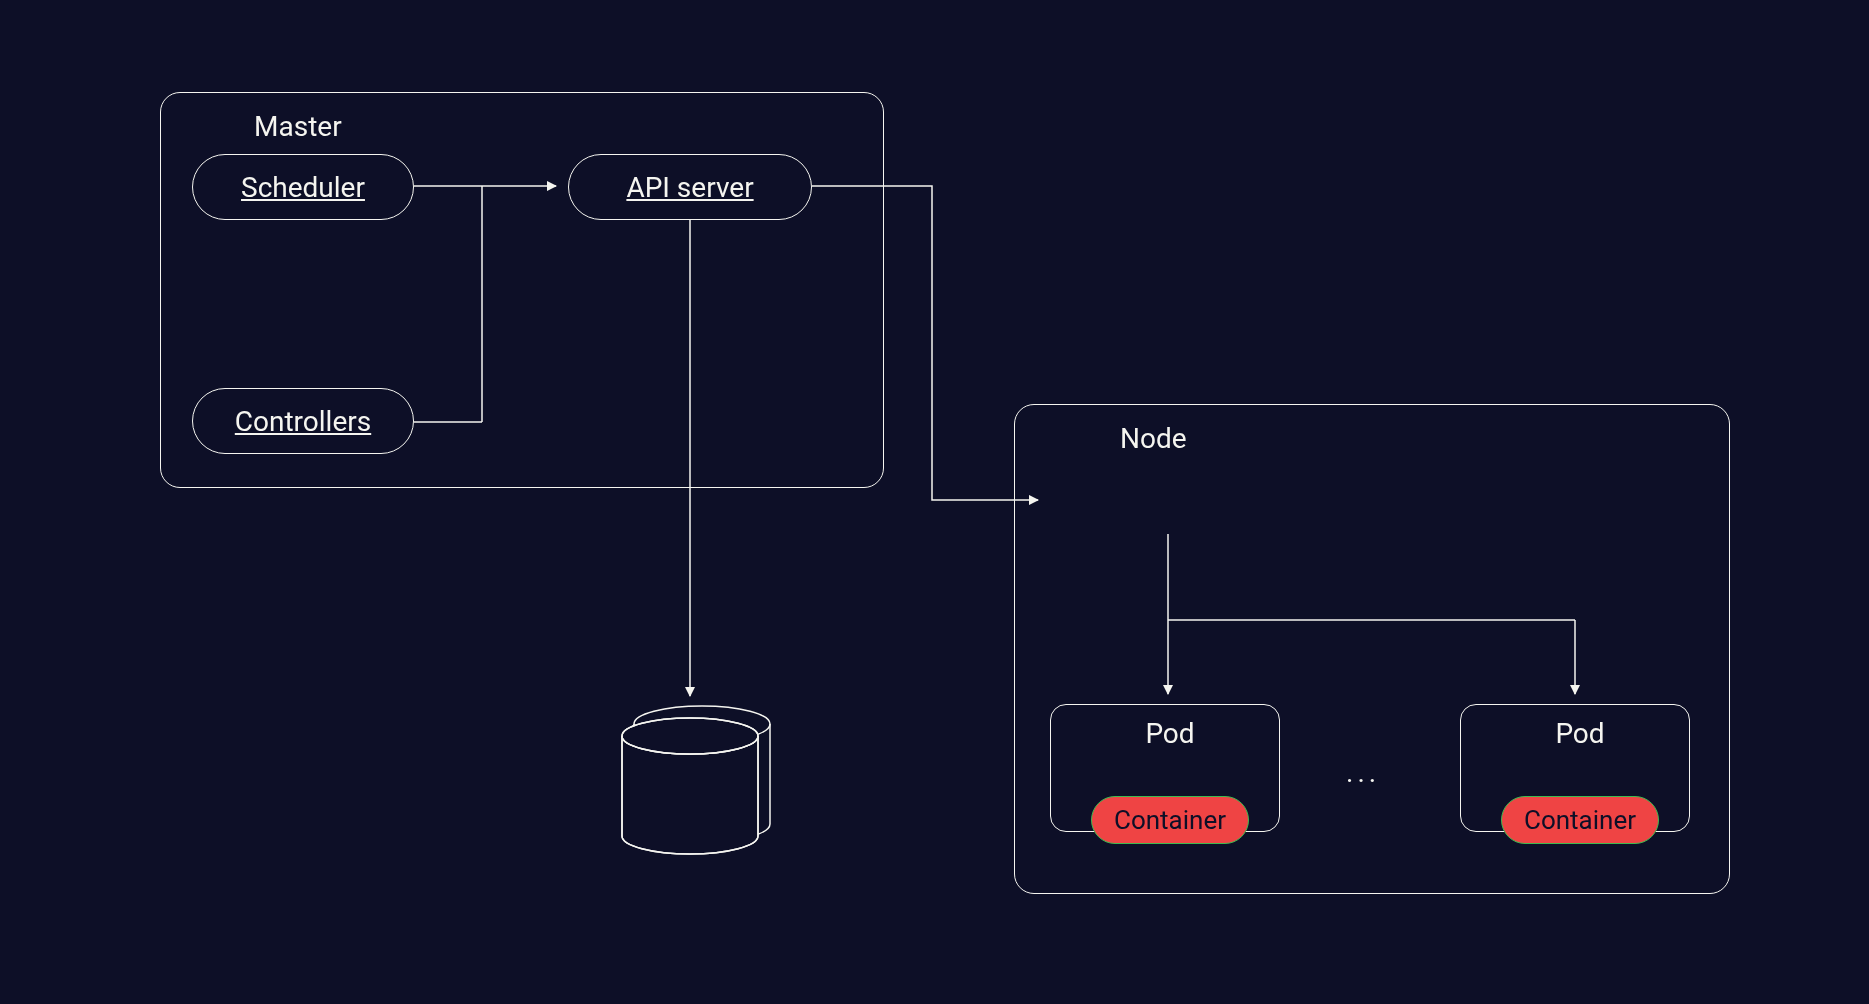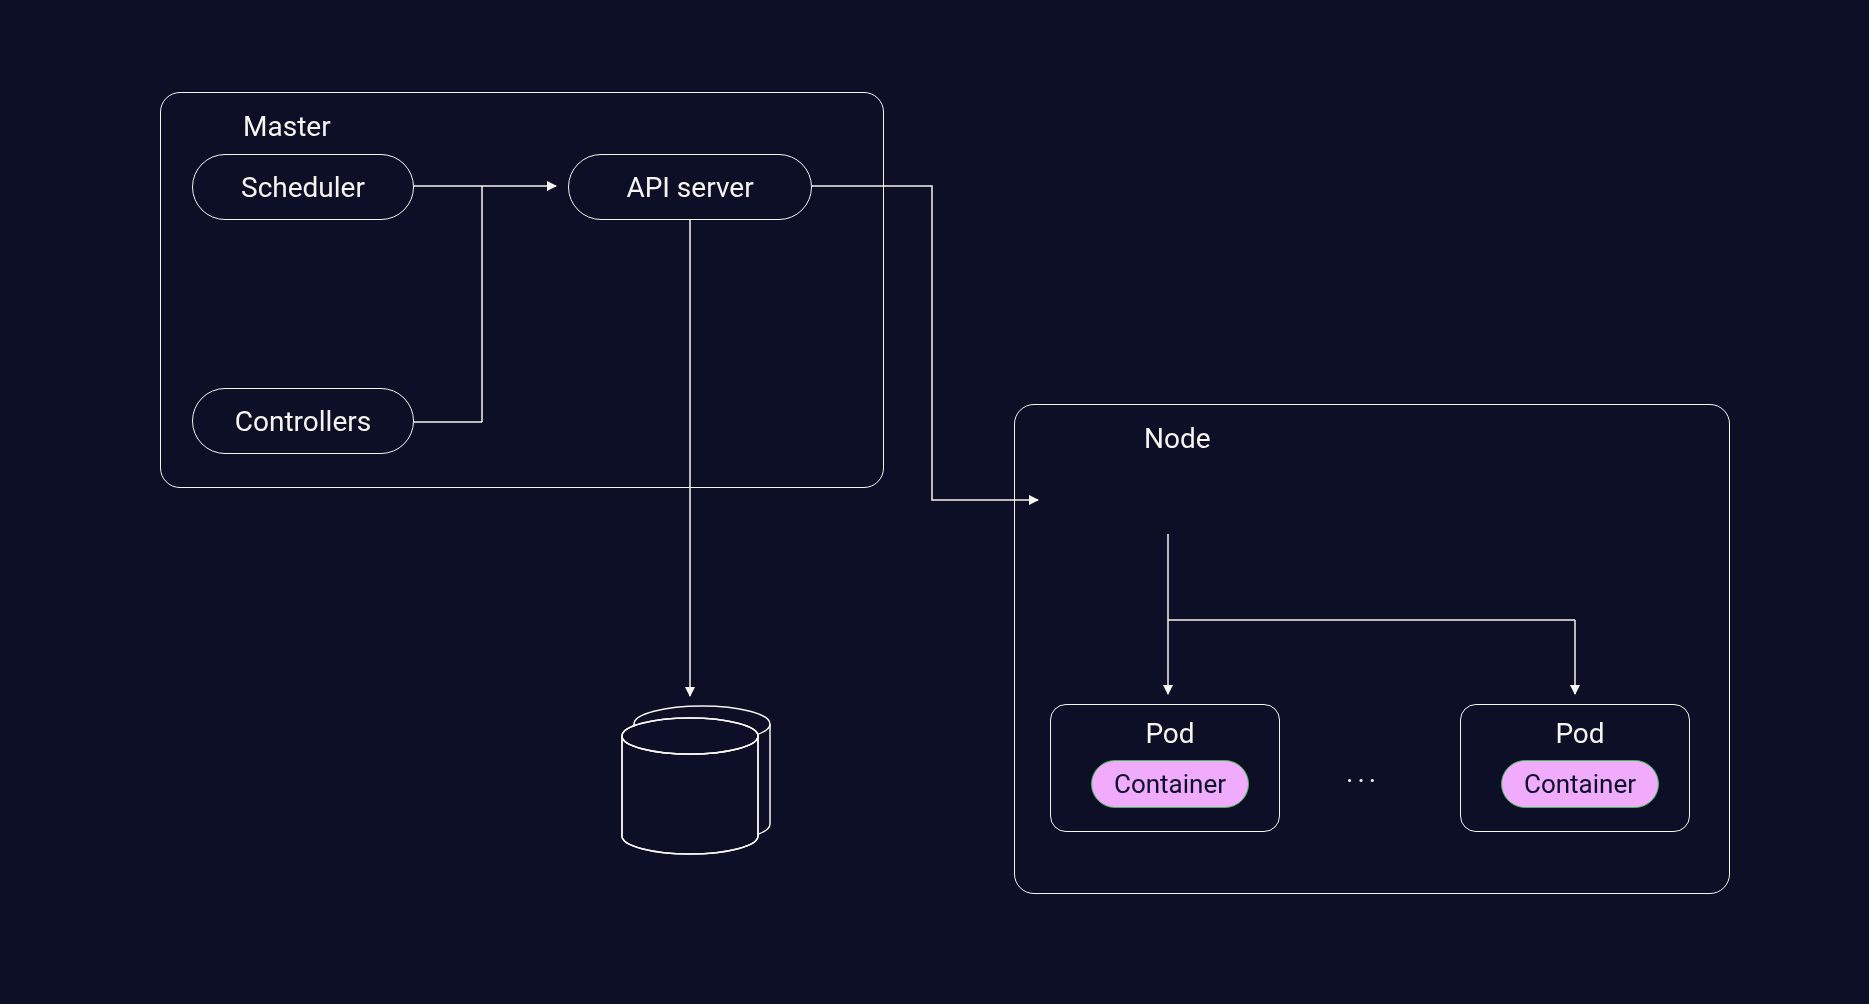--- a/index.html
+++ b/index.html
@@ -31,44 +31,46 @@
   }
   .pill {
     position: absolute;
     border: 1.5px solid #f5f5f0;
     border-radius: 999px;
     box-sizing: border-box;
     display: flex;
     align-items: center;
     justify-content: center;
     font-size: 28px;
+    text-decoration: underline;
   }
   .pod-box {
     position: absolute;
     border: 1.5px solid #f5f5f0;
     border-radius: 16px;
     box-sizing: border-box;
     display: flex;
     flex-direction: column;
     align-items: center;
     justify-content: flex-start;
     padding-top: 12px;
     padding-left: 10px;
   }
   .pod-label {
     font-size: 28px;
     margin-bottom: 10px;
   }
   .container-pill {
-    background: #f0abfc;
+    background: #ef4444;
     color: #0d0f27;
     border-radius: 999px;
     font-size: 26px;
     padding: 8px 22px;
     border: 1.5px solid #3fb950;
+    margin-top: 36px;
   }
   .ellipsis {
     position: absolute;
     font-size: 28px;
     color: #f5f5f0;
     letter-spacing: 4px;
   }
   svg.overlay {
     position: absolute;
     left: 0; top: 0;
@@ -80,38 +82,38 @@
     position: absolute;
     font-size: 28px;
   }
 </style>
 </head>
 <body>
 
 <div class="stage">
 
   <div class="box" style="left:160px; top:92px; width:724px; height:396px;"></div>
-  <div class="title" style="left:243px; top:110px;text-align:right;">Master</div>
+  <div class="title" style="left:254px; top:110px;text-align:right;">Master</div>
 
   <div class="pill" style="left:192px; top:154px; width:222px; height:66px;">
     <span>Scheduler</span>
   </div>
 
   <div class="pill" style="left:568px; top:154px; width:244px; height:66px;">
     <span>API server</span>
   </div>
 
   <div class="pill" style="left:192px; top:388px; width:222px; height:66px;">
     <span>Controllers</span>
   </div>
 
   <div class="etcd-label" style="left:663px; top:786px;">etcd</div>
 
   <div class="box" style="left:1014px; top:404px; width:716px; height:490px;"></div>
-  <div class="title" style="left:1120px; top:422px;margin-left:24px;">Node</div>
+  <div class="title" style="left:1120px; top:422px;">Node</div>
 
 
   <div class="pod-box" style="left:1050px; top:704px; width:230px; height:128px;">
     <div class="pod-label">Pod</div>
     <div class="container-pill">Container</div>
   </div>
 
   <div class="ellipsis" style="left:1346px; top:756px;">...</div>
 
   <div class="pod-box" style="left:1460px; top:704px; width:230px; height:128px;">

